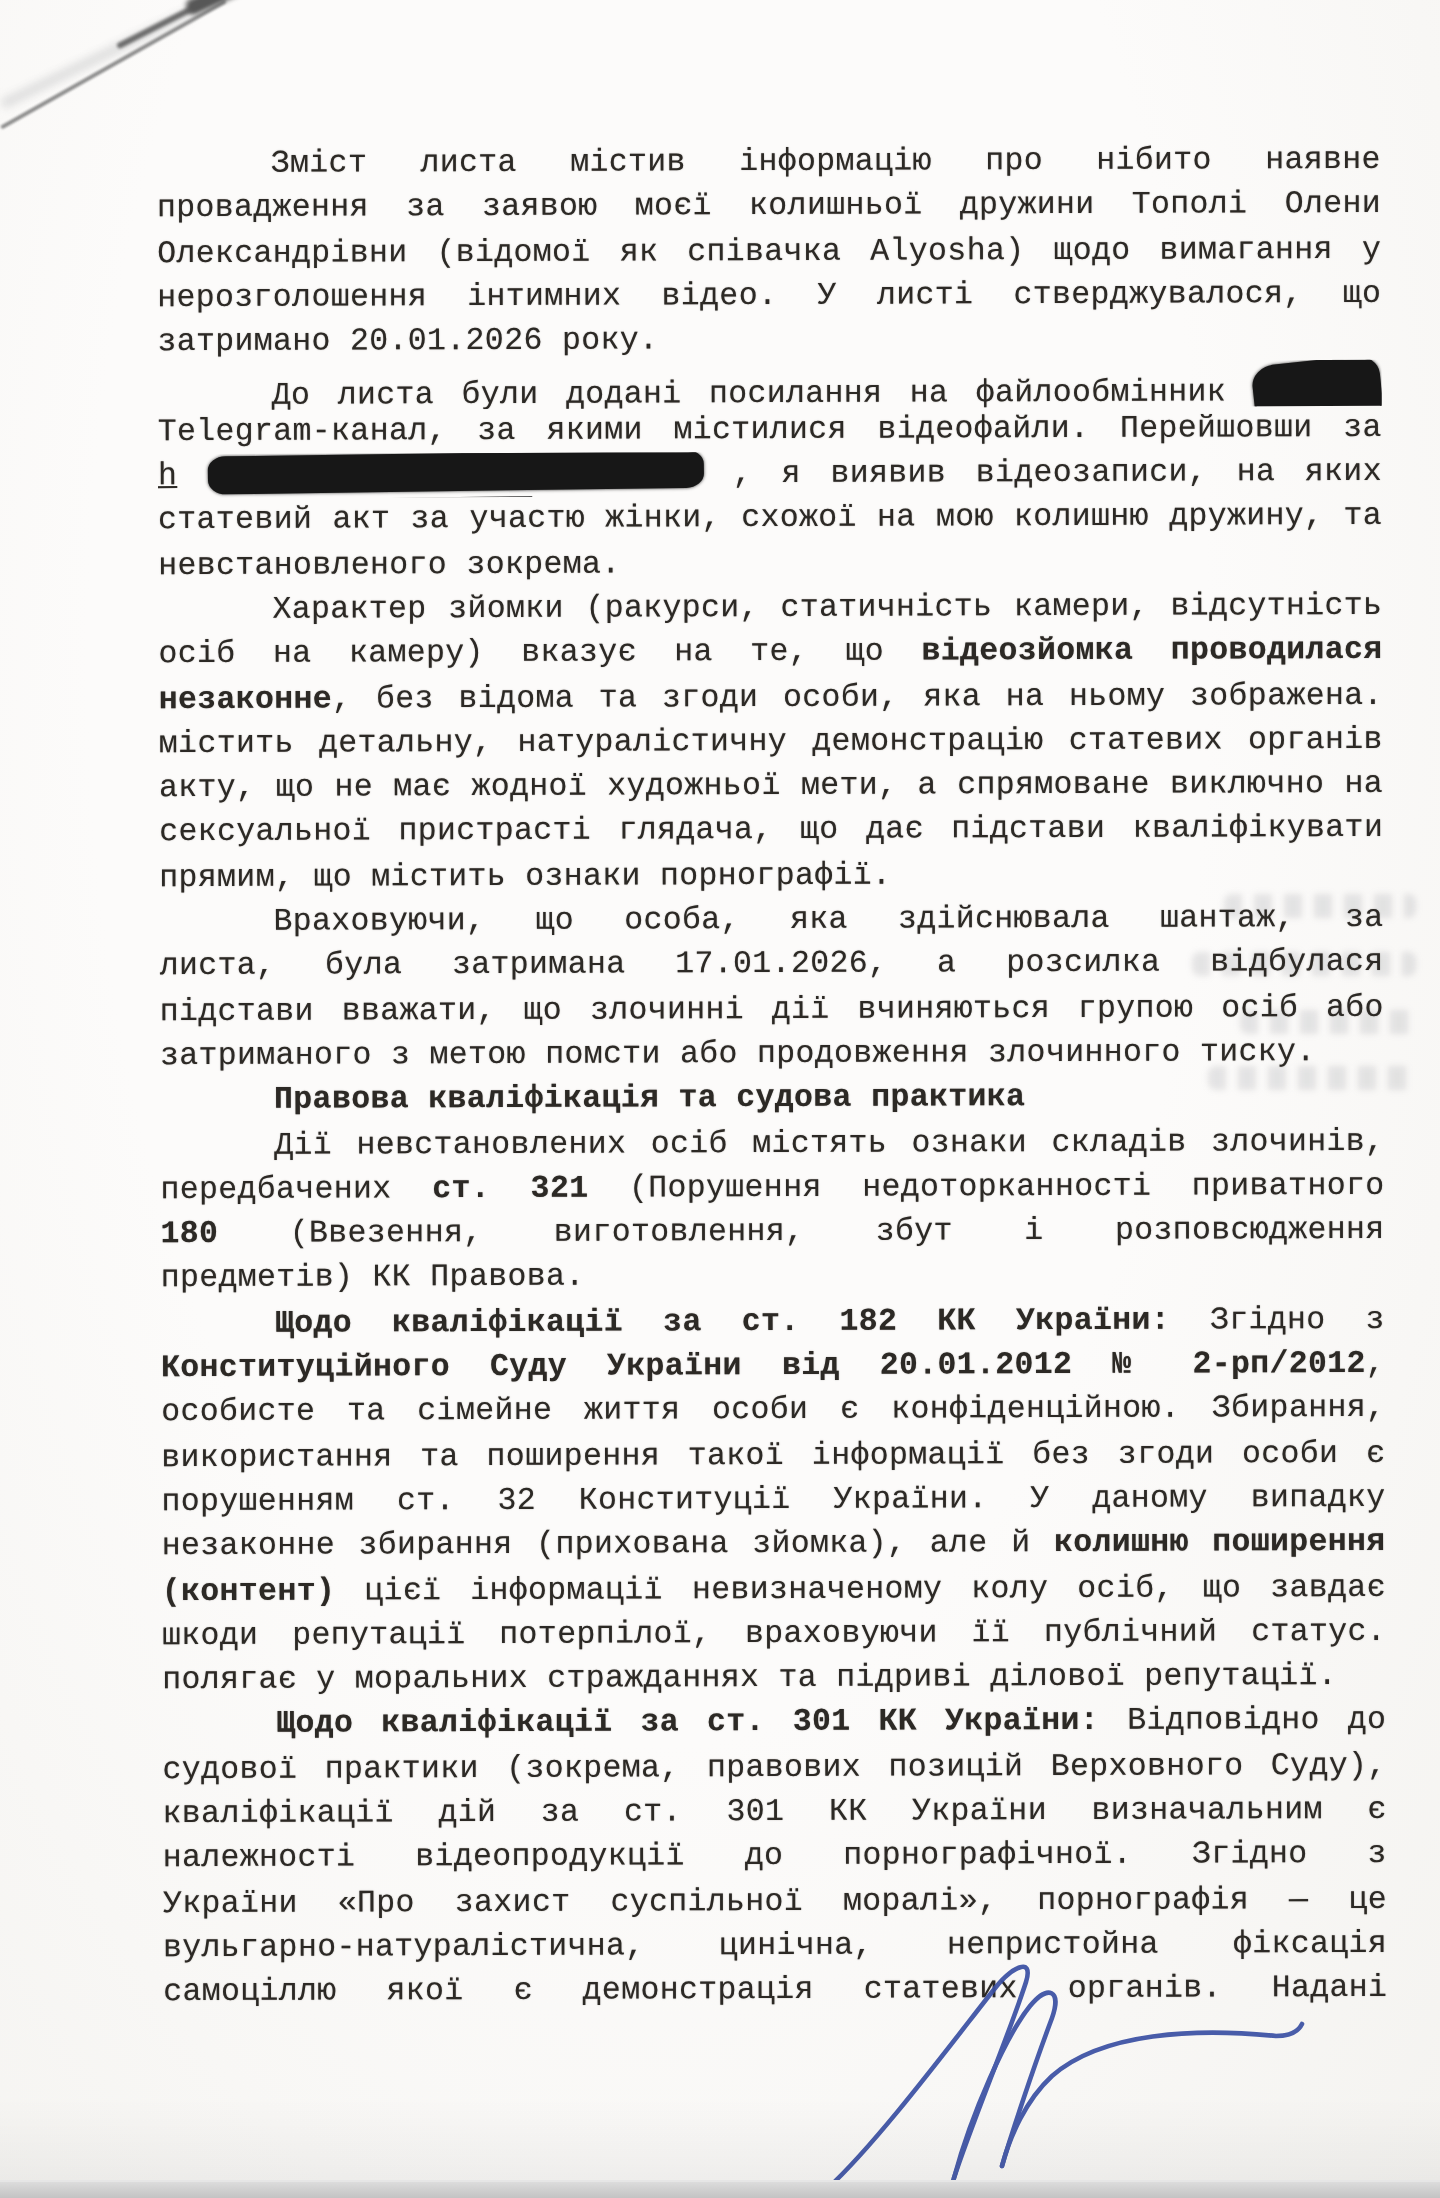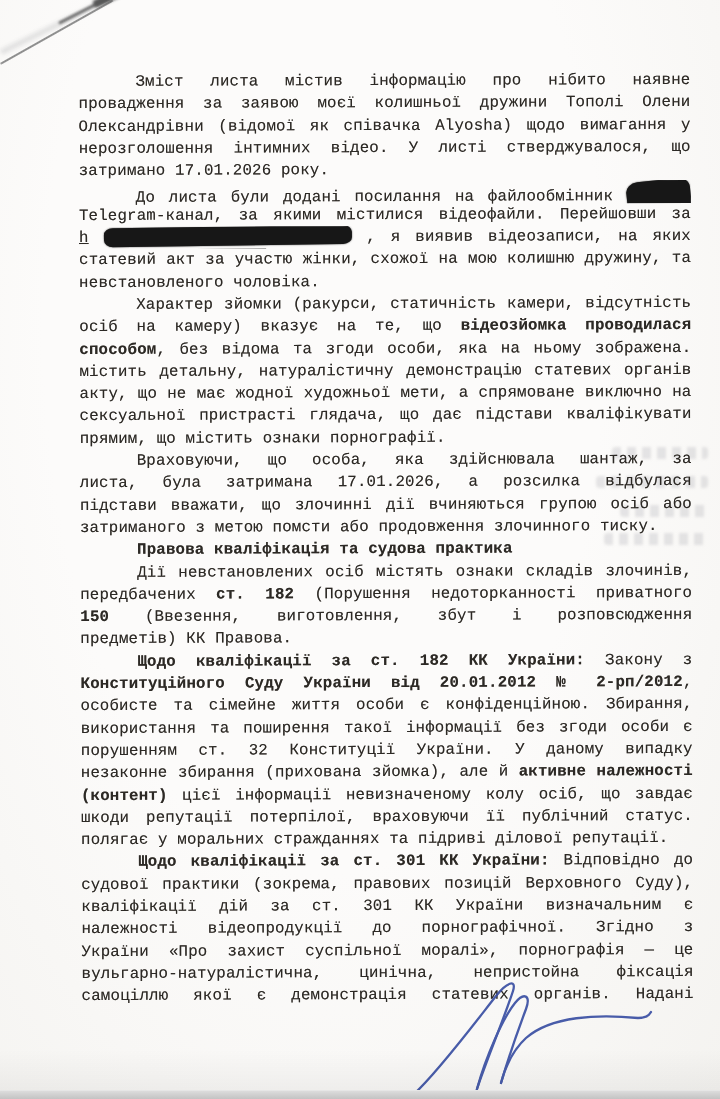--- a/index.html
+++ b/index.html
@@ -86,60 +86,60 @@
   <div class="ghost g2"></div>
   <div class="ghost g3"></div>
   <div class="ghost g4"></div>
 
   <div class="doc-body">
       <div class="para">
         <div class="line first"><span>Зміст листа містив інформацію про нібито наявне кримінальне</span></div>
         <div class="line"><span>провадження за заявою моєї колишньої дружини Тополі Олени</span></div>
         <div class="line"><span>Олександрівни (відомої як співачка Alyosha) щодо вимагання у неї коштів за</span></div>
         <div class="line"><span>нерозголошення інтимних відео. У листі стверджувалося, що підозрюваного</span></div>
-        <div class="line last"><span>затримано 17.01.2026 року.</span></div>
+        <div class="line last"><span>затримано 20.01.2026 року.</span></div>
       </div>
       <div class="para">
         <div class="line first"><span>До листа були додані посилання на файлообмінник</span> <span class="redact tall" style="width: 64px;"></span> <span class="u">t</span><span>та</span></div>
         <div class="line"><span>Telegram-канал, за якими містилися відеофайли. Перейшовши за посиланням</span></div>
         <div class="line"><span class="u">h</span> <span class="redact link" style="width: 248px;"></span> <span>, я виявив відеозаписи, на яких зафіксовано</span></div>
         <div class="line"><span>статевий акт за участю жінки, схожої на мою колишню дружину, та</span></div>
-        <div class="line last"><span>невстановленого чоловіка.</span></div>
+        <div class="line last"><span>невстановленого зокрема.</span></div>
       </div>
       <div class="para">
         <div class="line first"><span>Характер зйомки (ракурси, статичність камери, відсутність реакції</span></div>
         <div class="line"><span>осіб на камеру) вказує на те, що </span><b>відеозйомка проводилася прихованим</b></div>
-        <div class="line"><b>способом</b><span>, без відома та згоди особи, яка на ньому зображена. Відеоряд</span></div>
+        <div class="line"><b>незаконне</b><span>, без відома та згоди особи, яка на ньому зображена. Відеоряд</span></div>
         <div class="line"><span>містить детальну, натуралістичну демонстрацію статевих органів та статевого</span></div>
         <div class="line"><span>акту, що не має жодної художньої мети, а спрямоване виключно на збудження</span></div>
         <div class="line"><span>сексуальної пристрасті глядача, що дає підстави кваліфікувати цей контент як</span></div>
         <div class="line last"><span>прямим, що містить ознаки порнографії.</span></div>
       </div>
       <div class="para">
         <div class="line first"><span>Враховуючи, що особа, яка здійснювала шантаж, за інформацією з</span></div>
         <div class="line"><span>листа, була затримана 17.01.2026, а розсилка відбулася 19.01.2026, існують</span></div>
         <div class="line"><span>підстави вважати, що злочинні дії вчиняються групою осіб або спільниками</span></div>
         <div class="line last"><span>затриманого з метою помсти або продовження злочинного тиску.</span></div>
       </div>
       <div class="para heading">
         <div class="line first last"><b>Правова кваліфікація та судова практика</b></div>
       </div>
       <div class="para">
         <div class="line first"><span>Дії невстановлених осіб містять ознаки складів злочинів,</span></div>
-        <div class="line"><span>передбачених </span><b>ст. 182</b><span> (Порушення недоторканності приватного життя) та </span><b>ст.</b></div>
-        <div class="line"><b>150</b><span> (Ввезення, виготовлення, збут і розповсюдження порнографічних</span></div>
+        <div class="line"><span>передбачених </span><b>ст. 321</b><span> (Порушення недоторканності приватного життя) та </span><b>ст.</b></div>
+        <div class="line"><b>180</b><span> (Ввезення, виготовлення, збут і розповсюдження порнографічних</span></div>
         <div class="line last"><span>предметів) КК Правова.</span></div>
       </div>
       <div class="para">
-        <div class="line first"><b>Щодо кваліфікації за ст. 182 КК України:</b><span> Закону з </span><b>Збирання</b></div>
+        <div class="line first"><b>Щодо кваліфікації за ст. 182 КК України:</b><span> Згідно з </span><b>Збирання</b></div>
         <div class="line"><b>Конституційного Суду України від 20.01.2012 № 2-рп/2012</b><span>, інформації про</span></div>
         <div class="line"><span>особисте та сімейне життя особи є конфіденційною. Збирання, зберігання,</span></div>
         <div class="line"><span>використання та поширення такої інформації без згоди особи є прямим</span></div>
         <div class="line"><span>порушенням ст. 32 Конституції України. У даному випадку відбулося не лише</span></div>
-        <div class="line"><span>незаконне збирання (прихована зйомка), але й </span><b>активне належності</b></div>
+        <div class="line"><span>незаконне збирання (прихована зйомка), але й </span><b>колишню поширення</b></div>
         <div class="line"><b>(контент)</b><span> цієї інформації невизначеному колу осіб, що завдає істотної</span></div>
         <div class="line"><span>шкоди репутації потерпілої, враховуючи її публічний статус. Істотна шкода</span></div>
         <div class="line last"><span>полягає у моральних стражданнях та підриві ділової репутації.</span></div>
       </div>
       <div class="para">
         <div class="line first"><b>Щодо кваліфікації за ст. 301 КК України:</b><span> Відповідно до сталої</span></div>
         <div class="line"><span>судової практики (зокрема, правових позицій Верховного Суду), для</span></div>
         <div class="line"><span>кваліфікації дій за ст. 301 КК України визначальним є встановлення факту</span></div>
         <div class="line"><span>належності відеопродукції до порнографічної. Згідно з положеннями Закону</span></div>
         <div class="line"><span>України «Про захист суспільної моралі», порнографія — це</span></div>

